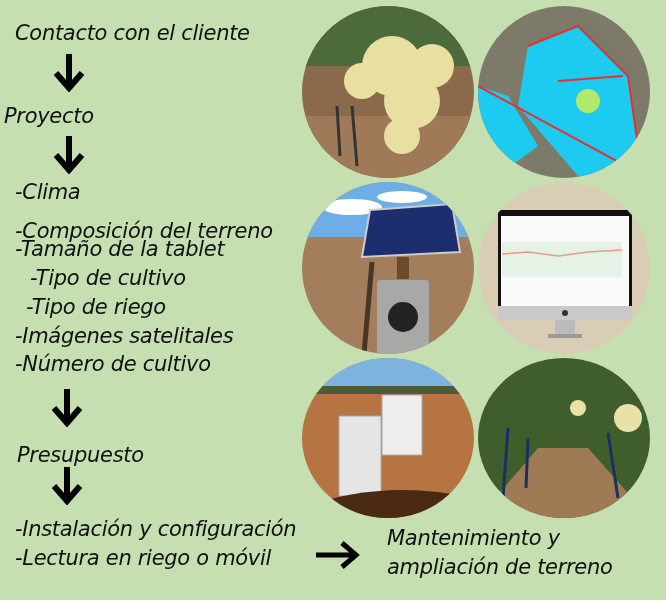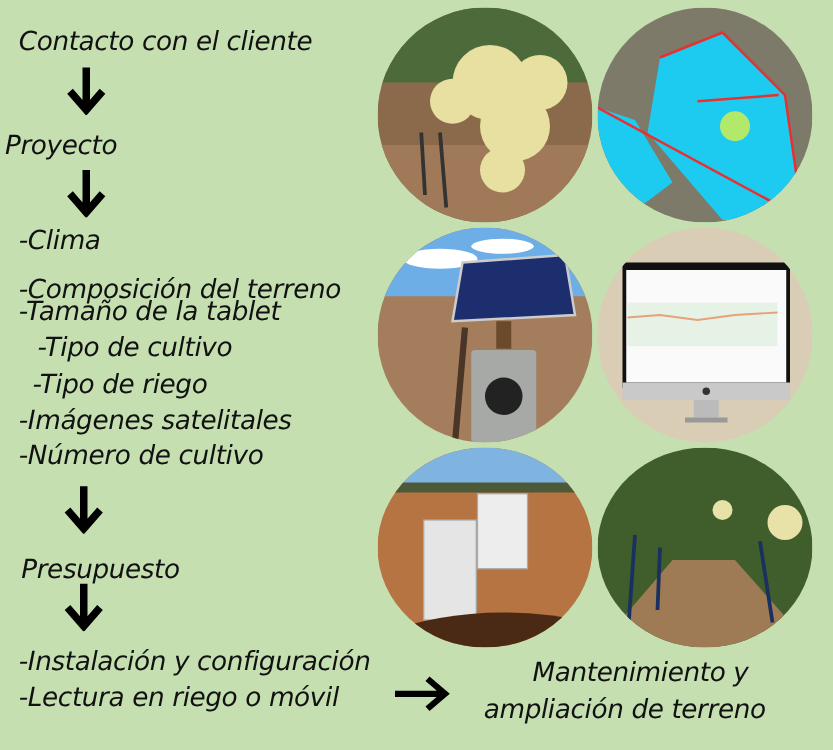--- a/index.html
+++ b/index.html
@@ -39,21 +39,21 @@
     <path d="M17 2 V34 M4 21 L17 36 L30 21" stroke="#000" stroke-width="6" fill="none"></path>
   </svg>
 
 <div class="t" style="left:15px;top:519px;text-align:right;">-Instalación y configuración</div>
 <div class="t" style="left:15px;top:548px;">-Lectura en riego o móvil</div>
 
 <svg class="rarrow" style="left:314px;top:540px;width:46px;height:30px;" viewBox="0 0 46 30">
     <path d="M2 15 H40 M28 3 L42 15 L28 27" stroke="#000" stroke-width="5" fill="none"></path>
   </svg>
 
-<div class="t" style="left:387px;top:528px;margin-left:39px;">Mantenimiento y</div>
+<div class="t" style="left:387px;top:528px;">Mantenimiento y</div>
 <div class="t" style="left:387px;top:557px;">ampliación de terreno</div>
 
 <div class="circle" style="left:302px;top:6px;width:172px;height:172px;">
   <svg width="172" height="172" viewBox="0 0 172 172">
     <rect width="172" height="172" fill="#8a6a4a"></rect>
     <rect y="0" width="172" height="60" fill="#4d6b3a"></rect>
     <rect y="110" width="172" height="62" fill="#a07a58"></rect>
     <g fill="#e7e0a0">
       <circle cx="90" cy="60" r="30"></circle>
         <circle cx="110" cy="95" r="28"></circle>

